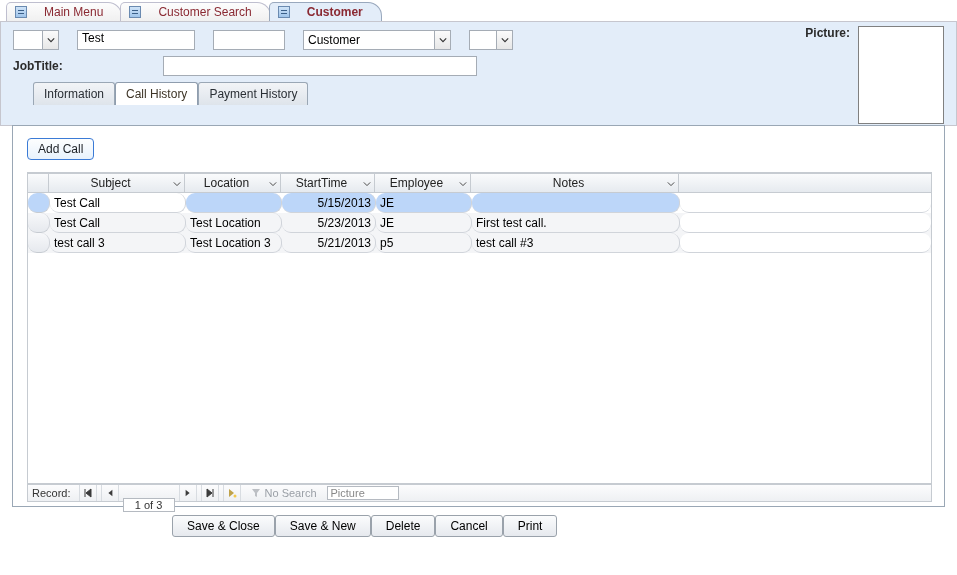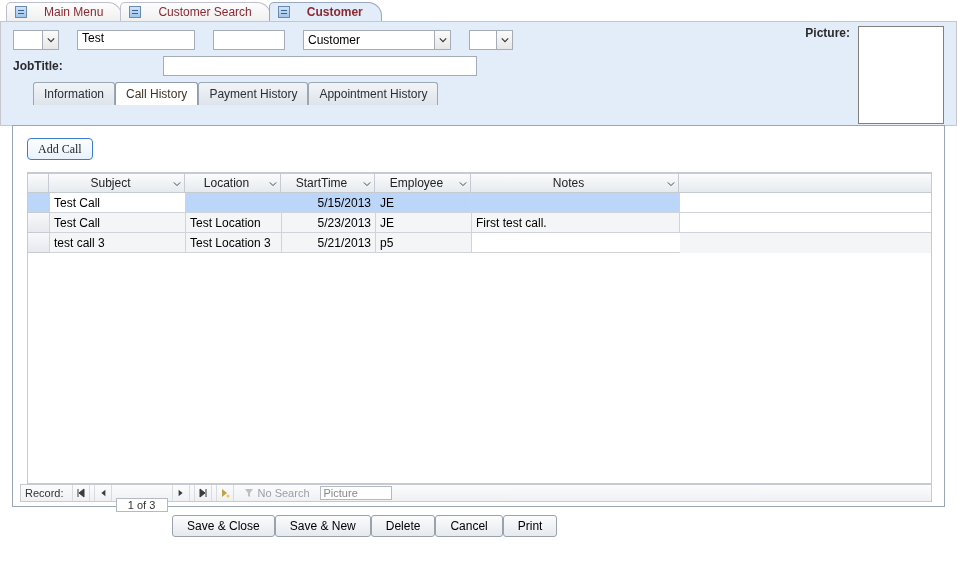--- a/index.html
+++ b/index.html
@@ -93,21 +93,21 @@
     position:relative; z-index:2; color:#3d3426;
   }
   .inner-panel {
     margin:0 12px; border:1px solid #9aa7b5; background:#fff;
     height:382px; margin-top:-1px; position:relative;
   }
   .add-btn {
     margin:12px 0 6px 14px; height:22px; padding:0 10px;
     border:1px solid #3b7bd6; border-radius:4px;
     background:linear-gradient(#fdfefe,#e8f2fc); color:#1b1f24;
-    display:inline-flex; align-items:center; cursor:default;font-family:Liberation Serif, serif;
+    display:inline-flex; align-items:center; cursor:default;
   }
   .grid {
     border-top:1px solid #c6cbd1;
     position:absolute; top:46px; left:14px; right:12px; bottom:22px;
     display:flex; flex-direction:column;
   }
   .grid .head {
     display:grid;
     grid-template-columns: 22px 136px 96px 94px 96px 208px 1fr;
     height:20px;
@@ -125,27 +125,27 @@
   .grow {
     display:grid;
     grid-template-columns: 22px 136px 96px 94px 96px 208px 1fr;
     height:20px; background:#f4f5f7;
   }
   .grow.sel { background:#fff; }
   .grow.sel .gcell { background:#bcd6f9; }
   .grow.sel .gcell.editcell { background:#fff !important; }
   .gcell {
     border-right:1px solid #d0d4da; border-bottom:1px solid #d0d4da;
-    padding:0 4px; display:flex; align-items:center; font-size:12px; overflow:hidden;
+    padding:0 4px; display:flex; align-items:center; font-size:12px; overflow:hidden;border-radius:9px;
   }
   .gcell.gutter{ background:linear-gradient(#f7f8fa,#e6e9ee); border-bottom-color:#c6cbd1; }
   .gcell.right{justify-content:flex-end;}
   .gcell.last{border-right:none;}
   .record-nav {
-    position:absolute; left:7px; right:12px; bottom:4px; height:18px;
+    position:absolute; left:14px; right:12px; bottom:4px; height:18px;
     display:flex; align-items:center; gap:4px; font-size:11px; color:#333;
     background:linear-gradient(#fcfcfd,#eef0f3); border:1px solid #c6cbd1;
   }
   .nav-btn { width:18px; height:100%; display:flex; align-items:center; justify-content:center; border-right:1px solid #d8dce1; border-left:1px solid #d8dce1; }
   .nav-pos { width:52px; height:14px; border:1px solid #b5bac1; background:#fff; text-align:center; line-height:13px;margin-top:24px; }
   .filter-seg { display:flex; align-items:center; gap:4px; color:#9a9fa6; padding:0 6px; }
   .search-box { flex:0 0 72px; height:14px; border:1px solid #b5bac1; background:#fff; padding:0 3px; line-height:13px; color:#888; }
 
   .footer-buttons {
     display:flex; justify-content:flex-start; padding:8px 0 0 172px;
@@ -212,21 +212,20 @@
 
   <div class="picture-group">
     <span class="label">Picture:</span>
     <div class="picture-box"></div>
   </div>
 
   <div class="inner-tab-strip">
     <div class="inner-tab">Information</div>
     <div class="inner-tab active">Call History</div>
     <div class="inner-tab">Payment History</div>
-    <div class="inner-tab">Appointment History</div>
   </div>
 </div>
 
 <div class="inner-panel">
   <div class="add-btn">Add Call</div>
 
   <div class="grid">
     <div class="head">
       <div class="hcell"></div>
       <div class="hcell">
@@ -289,20 +288,21 @@
         <div class="gcell">JE</div>
         <div class="gcell">First test call.</div>
         <div class="gcell last" style="background:#fff"></div>
       </div>
       <div class="grow">
         <div class="gcell gutter"></div>
         <div class="gcell">test call 3</div>
         <div class="gcell">Test Location 3</div>
         <div class="gcell right">5/21/2013</div>
         <div class="gcell">p5</div>
+        <div class="gcell">test call #3</div>
         <div class="gcell last" style="background:#fff"></div>
       </div>
     </div>
   </div>
 
   
   <div class="record-nav">
     <span style="padding:0 4px">Record:</span>
     <div class="nav-btn">
         <svg width="10" height="10" viewBox="0 0 10 10">

